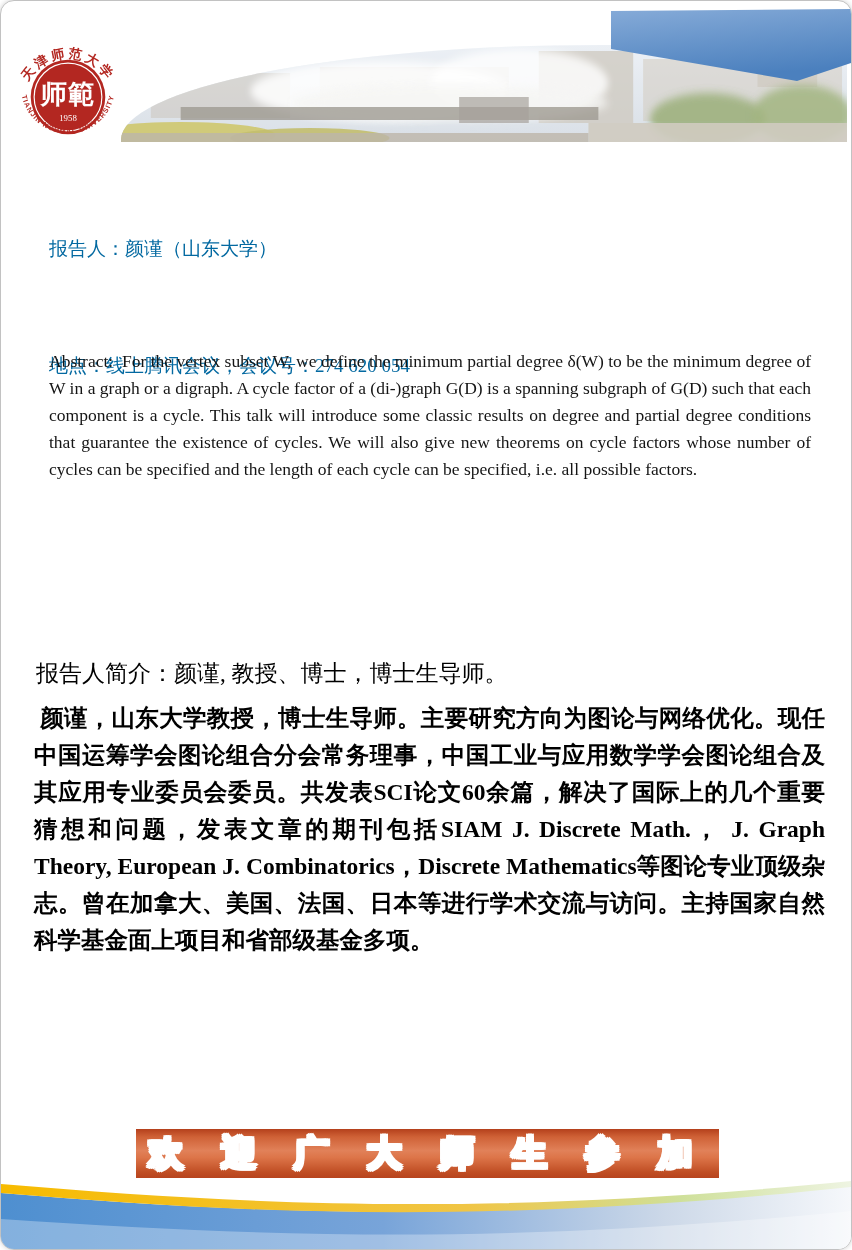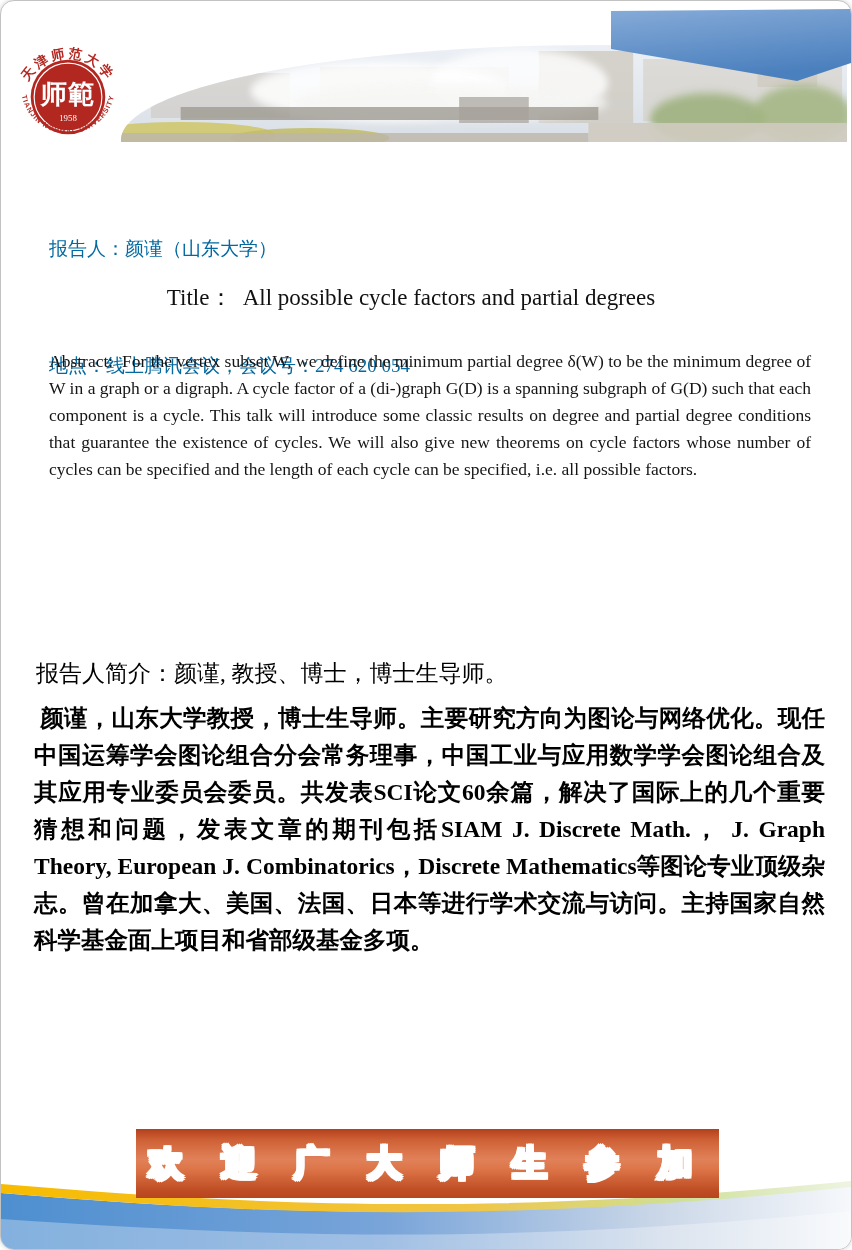--- a/index.html
+++ b/index.html
@@ -55,21 +55,21 @@
     position:absolute;left:35px;top:657px;right:30px;
     font-size:23px;color:#000;z-index:2;white-space:pre-wrap;
   }
   .bio-body{
     position:absolute;left:33px;right:26px;top:699px;
     font-size:23.5px;line-height:37px;font-weight:bold;color:#000;
     text-align:justify;z-index:2;white-space:pre-wrap;
   }
   
   .footer-banner{
-    position:absolute;left:135px;top:1128px;width:583px;height:69px;z-index:6;
+    position:absolute;left:135px;top:1128px;width:583px;height:49px;z-index:6;
     background:linear-gradient(180deg,#b4401c 0%,#cf6136 16%,#e18159 44%,#dd7549 58%,#c04e24 88%,#b7441e 100%);
     display:flex;align-items:center;justify-content:center;
   }
   .footer-banner-text{
     font-family:"Liberation Sans","DejaVu Sans",sans-serif;
     font-weight:bold;font-size:35px;letter-spacing:14px;
     color:#e8832f;
     -webkit-text-stroke:2px #ffffff;
     text-shadow:
       -2px -2px 0 #fff, 2px -2px 0 #fff,
@@ -155,21 +155,20 @@
       </defs>
       <polygon points="0,4 240,2 240,56 186,74 0,42" fill="url(#wedgeG)"></polygon>
     </svg>
   </div>
 
   <div class="info">
     <div>报告人：颜谨（山东大学）</div>
     <div>地点：线上腾讯会议，会议号：274 620 054</div>
   </div>
 
-  <div class="talk-title">Title：  All possible cycle factors and partial degrees</div>
 
   <div class="abstract">Abstract:  For the vertex subset W, we define the minimum partial degree δ(W) to be the minimum degree of W in a graph or a digraph. A cycle factor of a (di-)graph G(D) is a spanning subgraph of G(D) such that each component is a cycle. This talk will introduce some classic results on degree and partial degree conditions that guarantee the existence of cycles. We will also give new theorems on cycle factors whose number of cycles can be specified and the length of each cycle can be specified, i.e. all possible factors.</div>
 
   <div class="bio-heading">报告人简介：颜谨, 教授、博士，博士生导师。</div>
   <div class="bio-body"> 颜谨，山东大学教授，博士生导师。主要研究方向为图论与网络优化。现任中国运筹学会图论组合分会常务理事，中国工业与应用数学学会图论组合及其应用专业委员会委员。共发表SCI论文60余篇，解决了国际上的几个重要猜想和问题，发表文章的期刊包括SIAM J. Discrete Math.， J. Graph Theory, European J. Combinatorics，Discrete Mathematics等图论专业顶级杂志。曾在加拿大、美国、法国、日本等进行学术交流与访问。主持国家自然科学基金面上项目和省部级基金多项。</div>
 
   <div class="wave">
     <svg viewBox="0 0 852 72" preserveAspectRatio="none">
       <defs>
         <linearGradient id="goldG" x1="0" y1="0" x2="1" y2="0">

